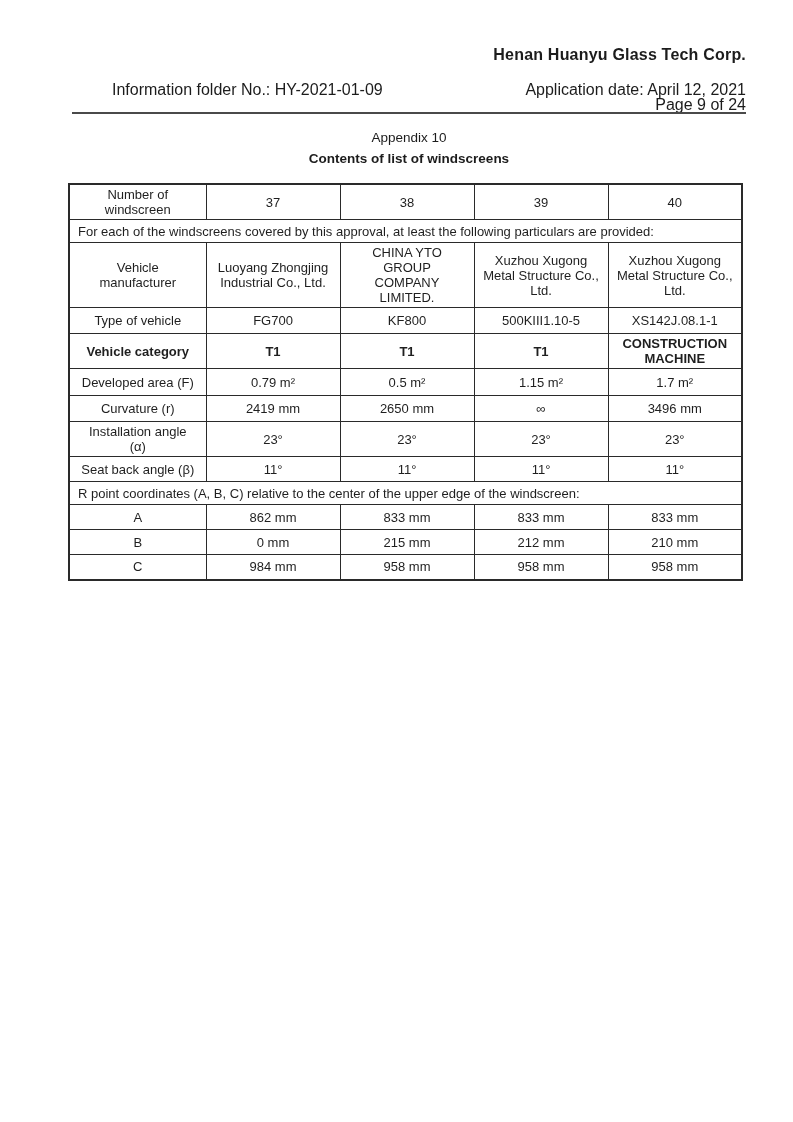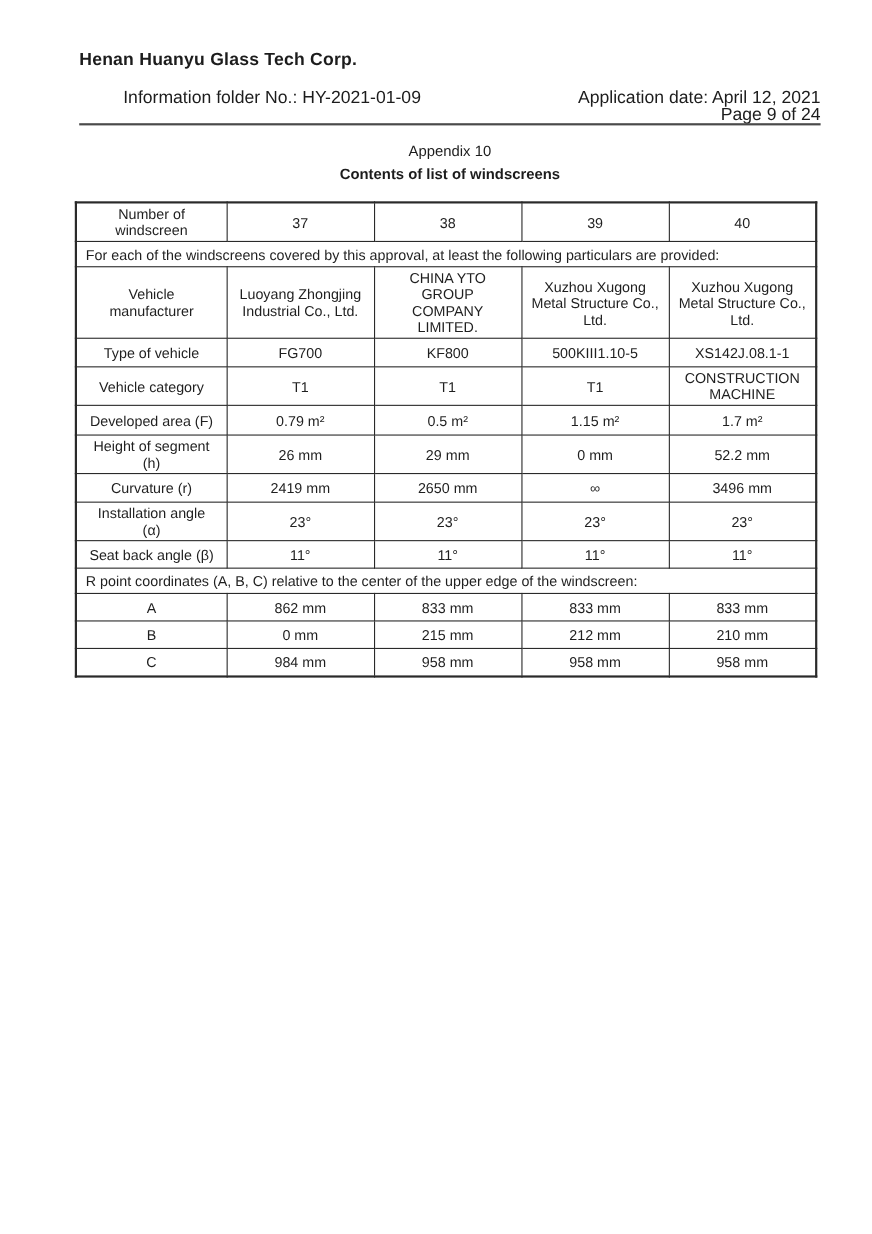--- a/index.html
+++ b/index.html
@@ -6,21 +6,21 @@
   html,body { background:#ffffff; }
   body {
     width:793px; height:1122px; position:relative;
     font-family:"Liberation Sans","DejaVu Sans",sans-serif;
     color:#1c1c1c;
   }
   .page { position:absolute; inset:0; background:#ffffff; }
 
   .company-title {
     position:absolute; top:46px; left:72px; width:674px;
-    text-align:left; font-weight:bold; font-size:16px; letter-spacing:0.2px;
+    text-align:right; font-weight:bold; font-size:16px; letter-spacing:0.2px;
   }
   .meta-row {
     position:absolute; top:83px; left:72px; width:674px;
     display:flex; justify-content:space-between; align-items:flex-start;
     font-size:16px; line-height:14.5px;
   }
   .meta-left { padding-left:40px; }
   .meta-right { text-align:right; }
   .rule {
     position:absolute; top:112px; left:72px; width:674px; height:2px;
@@ -46,21 +46,21 @@
     text-align:center; vertical-align:middle;
     padding:2px 5px; white-space:pre-line;
   }
   table.ws td.note {
     text-align:left; padding-left:8px; white-space:normal;
   }
   tr.h1  { height:31px; }
   tr.h2  { height:23px; }
   tr.h3  { height:64px; }
   tr.h4  { height:26px; }
-  tr.h5  { height:28px; }
+  tr.h5  { height:28px;font-weight:bold; }
   tr.h6  { height:27px; }
   tr.h7  { height:30px; }
   tr.h8  { height:26px; }
   tr.h9  { height:29px;border-radius:15px; }
   tr.h10 { height:25px; }
   tr.h11 { height:23px; }
   tr.h12 { height:25px; }
   tr.h13 { height:25px; }
   tr.h14 { height:25px; }
 </style>
@@ -135,28 +135,20 @@
         <td>CONSTRUCTION
 MACHINE</td>
       </tr>
       <tr class="h6">
         <td>Developed area (F)</td>
         <td>0.79 m²</td>
         <td>0.5 m²</td>
         <td>1.15 m²</td>
         <td>1.7 m²</td>
       </tr>
-      <tr class="h7">
-        <td>Height of segment
-(h)</td>
-        <td>26 mm</td>
-        <td>29 mm</td>
-        <td>0 mm</td>
-        <td>52.2 mm</td>
-      </tr>
       <tr class="h8">
         <td>Curvature (r)</td>
         <td>2419 mm</td>
         <td>2650 mm</td>
         <td>∞</td>
         <td>3496 mm</td>
       </tr>
       <tr class="h9">
         <td>Installation angle
 (α)</td>

